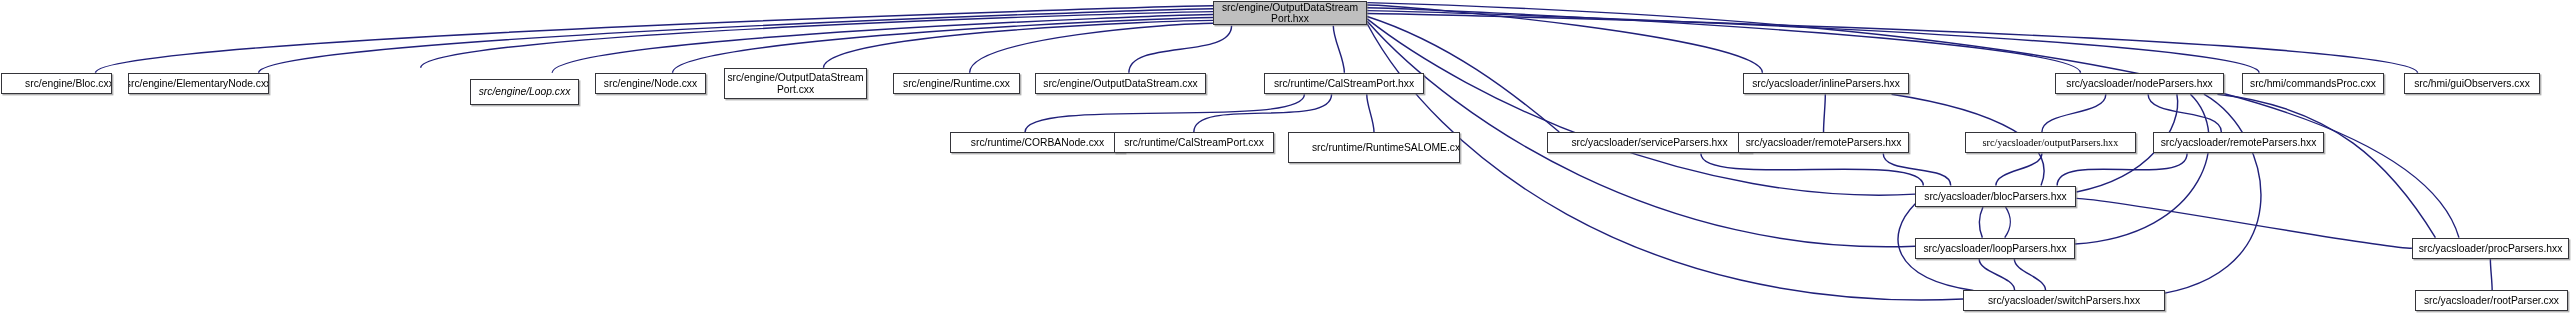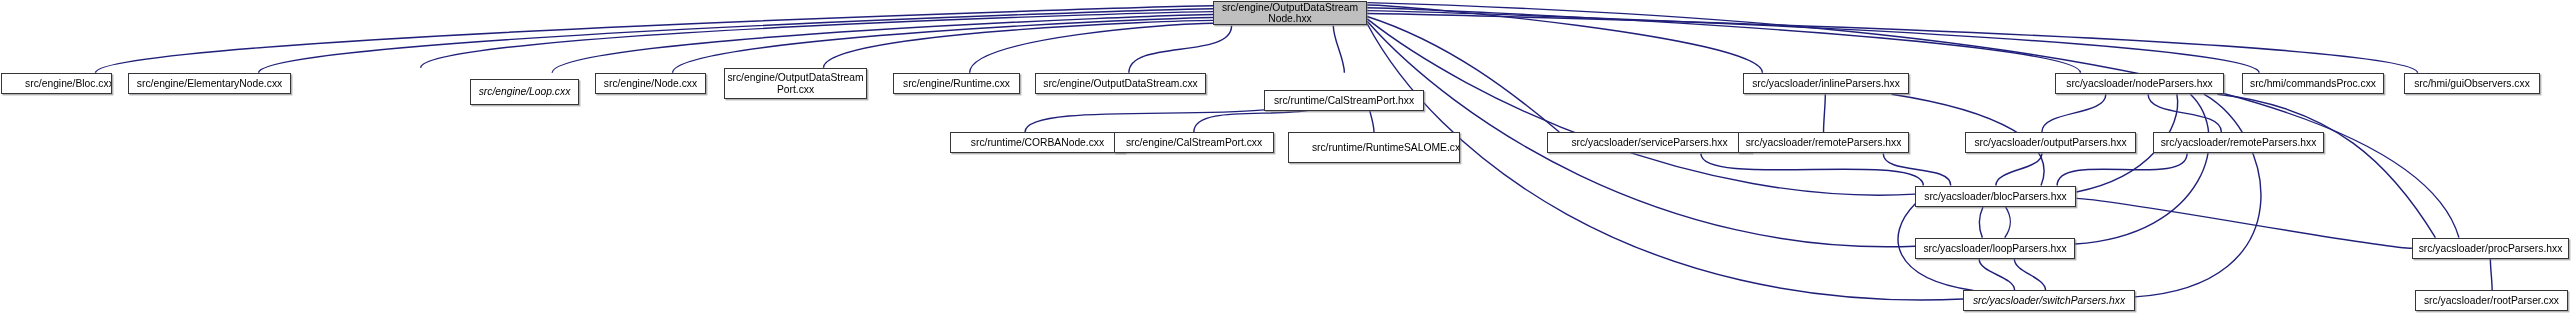--- a/index.html
+++ b/index.html
@@ -96,40 +96,40 @@
         <path d="M3380,348 C3330,348 2960,278 2910,278" stroke="#20207a" marker-end="url(#arrowhead)"></path>
         <path d="M2778.92,290 C2772,305 2772,318 2778.08,333" stroke="#20207a" marker-end="url(#arrowhead)"></path>
         <path d="M2809.44,333 C2820,318 2820,305 2810.56,290" stroke="#20207a" marker-end="url(#arrowhead)"></path>
         <path d="M2773.6,363 C2773.6,382.9135155108284 2823.3,387.0864844891716 2823.3,407" stroke="#20207a" marker-end="url(#arrowhead)"></path>
         <path d="M2866.68,407 C2866.68,388.3747590619612 2822.88,381.6252409380388 2822.88,363" stroke="#20207a" marker-end="url(#arrowhead)"></path>
         <path d="M2684,285.5 C2640,330 2650,390 2765.46,407" stroke="#20207a" marker-end="url(#arrowhead)"></path>
         <path d="M3492.5,407 C3492.5,393.7787103503478 3490,376.2212896496522 3490,363" stroke="#20207a" marker-end="url(#arrowhead)"></path>
       </g>
   </svg>
   <div id="node-layer">
-      <div class="gnode current" style="left: 1213px; top: 1.4px; width: 154px; height: 24px; border-color: rgb(53, 53, 58);">src/engine/OutputDataStream Node.hxx</div>
+      <div class="gnode current" style="left: 1213px; top: 1.4px; width: 154px; height: 24px; border-color: rgb(53, 53, 58);">src/engine/OutputDataStream Port.hxx</div>
       <div class="gnode" style="left: 1.4px; top: 73px; width: 111px; height: 21.4px; border-color: rgb(53, 53, 58); padding-left: 28px;">src/engine/Bloc.cxx</div>
-      <div class="gnode" style="left: 128px; top: 73px; width: 163px; height: 21.4px; border-color: rgb(53, 53, 58);">src/engine/ElementaryNode.cxx</div>
+      <div class="gnode" style="left: 128px; top: 73px; width: 141px; height: 21.4px; border-color: rgb(53, 53, 58);">src/engine/ElementaryNode.cxx</div>
       <div class="gnode" style="left: 470px; top: 79px; width: 109px; height: 26px; border-color: rgb(53, 53, 58); font-style: italic;">src/engine/Loop.cxx</div>
       <div class="gnode" style="left: 595px; top: 73px; width: 111px; height: 21.4px; border-color: rgb(53, 53, 58);">src/engine/Node.cxx</div>
       <div class="gnode" style="left: 724px; top: 68px; width: 143px; height: 31px; border-color: rgb(53, 53, 58);">src/engine/OutputDataStream Port.cxx</div>
       <div class="gnode" style="left: 893px; top: 73px; width: 127px; height: 21.4px; border-color: rgb(53, 53, 58);">src/engine/Runtime.cxx</div>
       <div class="gnode" style="left: 1035px; top: 73px; width: 171px; height: 21.4px; border-color: rgb(53, 53, 58);">src/engine/OutputDataStream.cxx</div>
-      <div class="gnode" style="left: 1264px; top: 73px; width: 160px; height: 21.4px; border-color: rgb(53, 53, 58); margin-top: 17px;">src/runtime/CalStreamPort.hxx</div>
+      <div class="gnode" style="left: 1264px; top: 73px; width: 160px; height: 21.4px; border-color: rgb(53, 53, 58);">src/runtime/CalStreamPort.hxx</div>
       <div class="gnode" style="left: 1743px; top: 73px; width: 166px; height: 21.4px; border-color: rgb(53, 53, 58);">src/yacsloader/inlineParsers.hxx</div>
       <div class="gnode" style="left: 2055px; top: 73px; width: 169px; height: 21.4px; border-color: rgb(53, 53, 58);">src/yacsloader/nodeParsers.hxx</div>
       <div class="gnode" style="left: 2242px; top: 73px; width: 142px; height: 21.4px; border-color: rgb(53, 53, 58);">src/hmi/commandsProc.cxx</div>
       <div class="gnode" style="left: 2404px; top: 73px; width: 136px; height: 21.4px; border-color: rgb(53, 53, 58); text-align: center;">src/hmi/guiObservers.cxx</div>
       <div class="gnode" style="left: 950px; top: 132px; width: 175px; height: 21.4px; border-color: rgb(53, 53, 58);">src/runtime/CORBANode.cxx</div>
-      <div class="gnode" style="left: 1114px; top: 132px; width: 160px; height: 21.4px; border-color: rgb(53, 53, 58);">src/engine/CalStreamPort.cxx</div>
+      <div class="gnode" style="left: 1114px; top: 132px; width: 160px; height: 21.4px; border-color: rgb(53, 53, 58);">src/runtime/CalStreamPort.cxx</div>
       <div class="gnode" style="left: 1288px; top: 132px; width: 172px; height: 31px; border-color: rgb(53, 53, 58); padding-left: 32px;">src/runtime/RuntimeSALOME.cxx</div>
       <div class="gnode" style="left: 1547px; top: 132px; width: 205px; height: 21.4px; border-color: rgb(53, 53, 58);">src/yacsloader/serviceParsers.hxx</div>
       <div class="gnode" style="left: 1738px; top: 132px; width: 171px; height: 21.4px; border-color: rgb(53, 53, 58);">src/yacsloader/remoteParsers.hxx</div>
-      <div class="gnode" style="left: 1965px; top: 132px; width: 171px; height: 21.4px; border-color: rgb(53, 53, 58);">src/yacsloader/outputParsers.hxx</div>
+      <div class="gnode" style="left: 1965px; top: 132px; width: 171px; height: 21.4px; border-color: rgb(53, 53, 58); font-family: Liberation Serif, serif;">src/yacsloader/outputParsers.hxx</div>
       <div class="gnode" style="left: 2153px; top: 132px; width: 171px; height: 21.4px; border-color: rgb(53, 53, 58);">src/yacsloader/remoteParsers.hxx</div>
       <div class="gnode" style="left: 1915px; top: 186px; width: 161px; height: 21.4px; border-color: rgb(53, 53, 58);">src/yacsloader/blocParsers.hxx</div>
       <div class="gnode" style="left: 1915px; top: 238px; width: 160px; height: 21.4px; border-color: rgb(53, 53, 58);">src/yacsloader/loopParsers.hxx</div>
       <div class="gnode" style="left: 2412px; top: 238px; width: 157px; height: 21.4px; border-color: rgb(53, 53, 58);">src/yacsloader/procParsers.hxx</div>
-      <div class="gnode" style="left: 1963px; top: 290px; width: 172px; height: 21.4px; border-color: rgb(53, 53, 58); font-style: italic;">src/yacsloader/switchParsers.hxx</div>
+      <div class="gnode" style="left: 1963px; top: 290px; width: 202px; height: 21.4px; border-color: rgb(53, 53, 58);">src/yacsloader/switchParsers.hxx</div>
       <div class="gnode" style="left: 2415px; top: 290px; width: 153px; height: 21.4px; border-color: rgb(53, 53, 58);">src/yacsloader/rootParser.cxx</div>
     </div>
 </div>
 
 
 </body></html>

